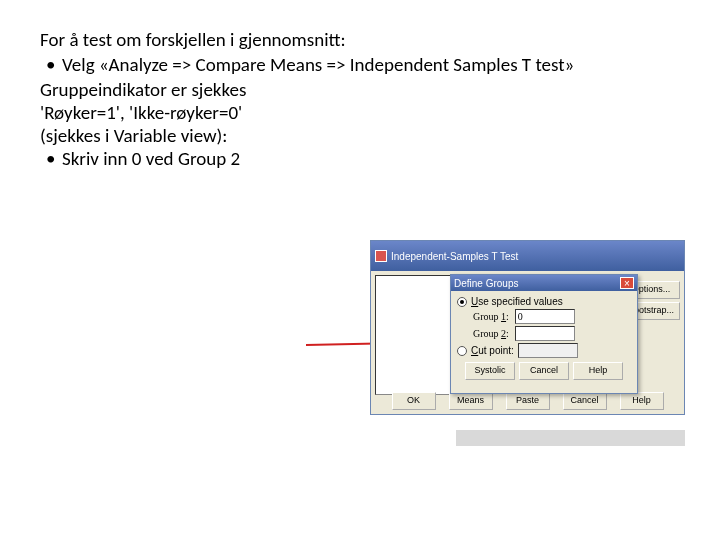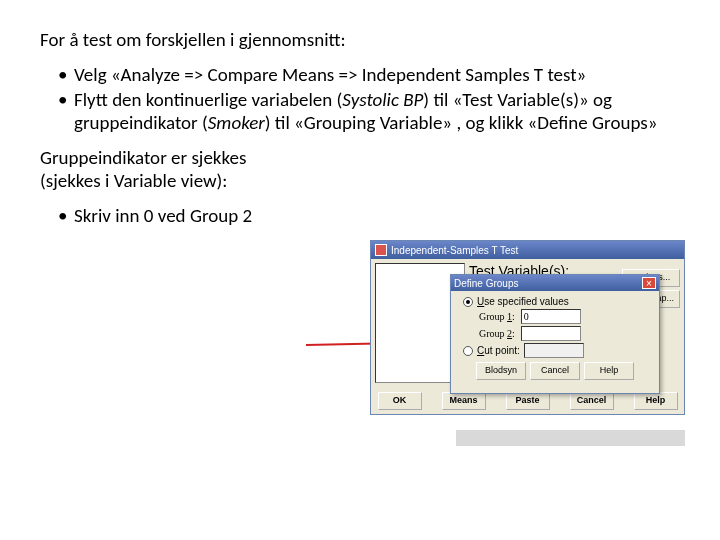--- a/index.html
+++ b/index.html
@@ -13,21 +13,21 @@
     color: #000;
     position: relative;
   }
   .slide {
     padding: 28px 40px 20px 40px;
   }
   .lead {
     margin-bottom: 2px;
   }
   ul.bullet {
-    margin: 12px;
+    margin: 0;
     padding-left: 22px;
     list-style: none;
   }
   ul.bullet > li {
     position: relative;
     margin-bottom: 2px;
   }
   ul.bullet > li:before {
     content: "•";
     position: absolute;
@@ -49,21 +49,21 @@
   .main-dialog {
     position: absolute;
     left: 0; top: 0;
     width: 315px; height: 175px;
     background: #ece9d8;
     border: 1px solid #6b86b3;
     font-size: 10px;
     font-family: Tahoma, Arial, sans-serif;
   }
   .main-title {
-    height: 18px;
+    height: 30px;
     background: linear-gradient(#6b86c9, #3f5f9f);
     color: #fff;
     display: flex;
     align-items: center;
     padding: 4px 4px;
     font-size: 10px;
     gap: 4px;
   }
   .main-title .ticon {
     width: 12px; height: 12px;
@@ -111,30 +111,29 @@
     text-align: center;
     line-height: 15px;
     cursor: default;
   }
   .md-bottom {
     position: absolute;
     left: 0; bottom: 4px;
     width: 100%;
     display: flex;
     justify-content: center;
-    gap: 20px;
-    font-weight: bold;
+    gap: 13px;
   }
   .md-bottom .win-btn { width: 44px; }
 
   .define-dialog {
     position: absolute;
     left: 80px;
     top: 34px;
-    width: 210px;
+    width: 188px;
     height: 120px;
     background: #ece9d8;
     border: 1px solid #6b86b3;
     font-family: Tahoma, Arial, sans-serif;
     font-size: 10px;
     box-shadow: 2px 2px 4px rgba(0,0,0,.3);
   }
   .dg-title {
     height: 16px;
     background: linear-gradient(#6b86c9, #3f5f9f);
@@ -149,21 +148,21 @@
     width: 14px; height: 12px;
     background: #d94a3a;
     color: #fff;
     text-align: center;
     line-height: 11px;
     font-size: 10px;
     border: 1px solid #fff;
     cursor: default;
   }
   .dg-body {
-    padding: 4px 12px;
+    padding: 4px 6px;
   }
   .radio-row {
     display: flex;
     align-items: center;
     gap: 4px;
     margin: 1px 0;
   }
   .radio {
     width: 10px; height: 10px;
     border: 1px solid #555;
@@ -222,26 +221,24 @@
     pointer-events: none;
   }
 </style>
 </head>
 <body>
 
 <div class="slide">
   <div class="lead">For å test om forskjellen i gjennomsnitt:</div>
   <ul class="bullet">
     <li>Velg «Analyze =&gt; Compare Means =&gt; Independent Samples T test»</li>
-    <li>
-      <span>Flytt den kontinuerlige variabelen (</span><span class="em">Systolic BP</span><span>) til «Test Variable(s)» og gruppeindikator (</span><span class="em">Smoker</span><span>) til «Grouping Variable» , og klikk «Define Groups»</span>
-    </li>
   </ul>
   <div class="bottom-block">
     <div>Gruppeindikator er sjekkes</div>
+    <div>'Røyker=1', 'Ikke-røyker=0'</div>
     <div>(sjekkes i Variable view):</div>
     <ul class="bullet">
       <li>Skriv inn 0 ved Group 2</li>
     </ul>
   </div>
 </div>
 
 <svg class="arrow" viewBox="0 0 205 20">
   <line x1="0" y1="10" x2="190" y2="6" stroke="#d02020" stroke-width="2"></line>
   <polygon points="205,5 188,0 190,11" fill="#d02020"></polygon>
@@ -296,19 +293,19 @@
 
         <div class="grp-input"></div>
       </div>
       <div class="radio-row">
         <span class="radio"></span>
         <span><span class="underline">C</span>ut point:</span>
 
         <div class="grp-input dis"></div>
       </div>
       <div class="dg-btns">
-        <div class="win-btn">Blodsyn</div>
+        <div class="win-btn">Systolic</div>
         <div class="win-btn">Cancel</div>
         <div class="win-btn">Help</div>
       </div>
     </div>
   </div>
 </div>
 
 </body></html>

